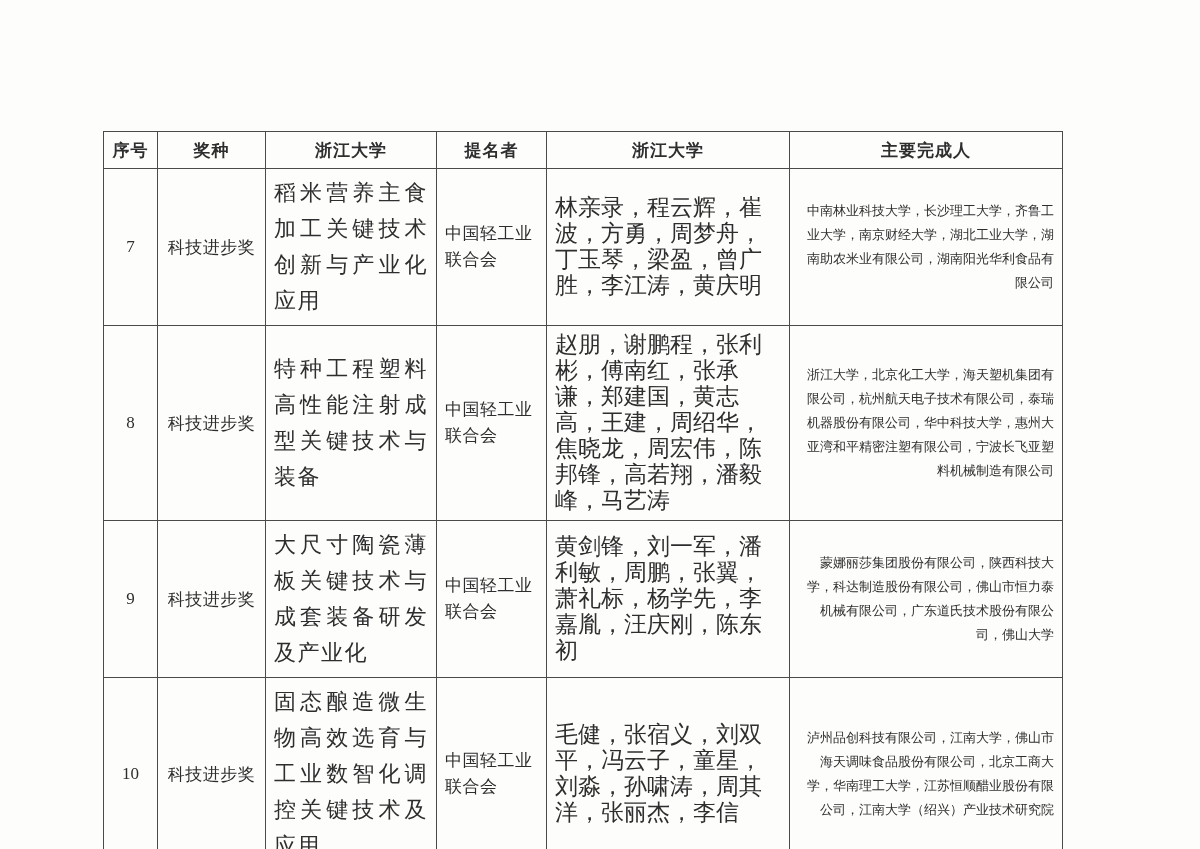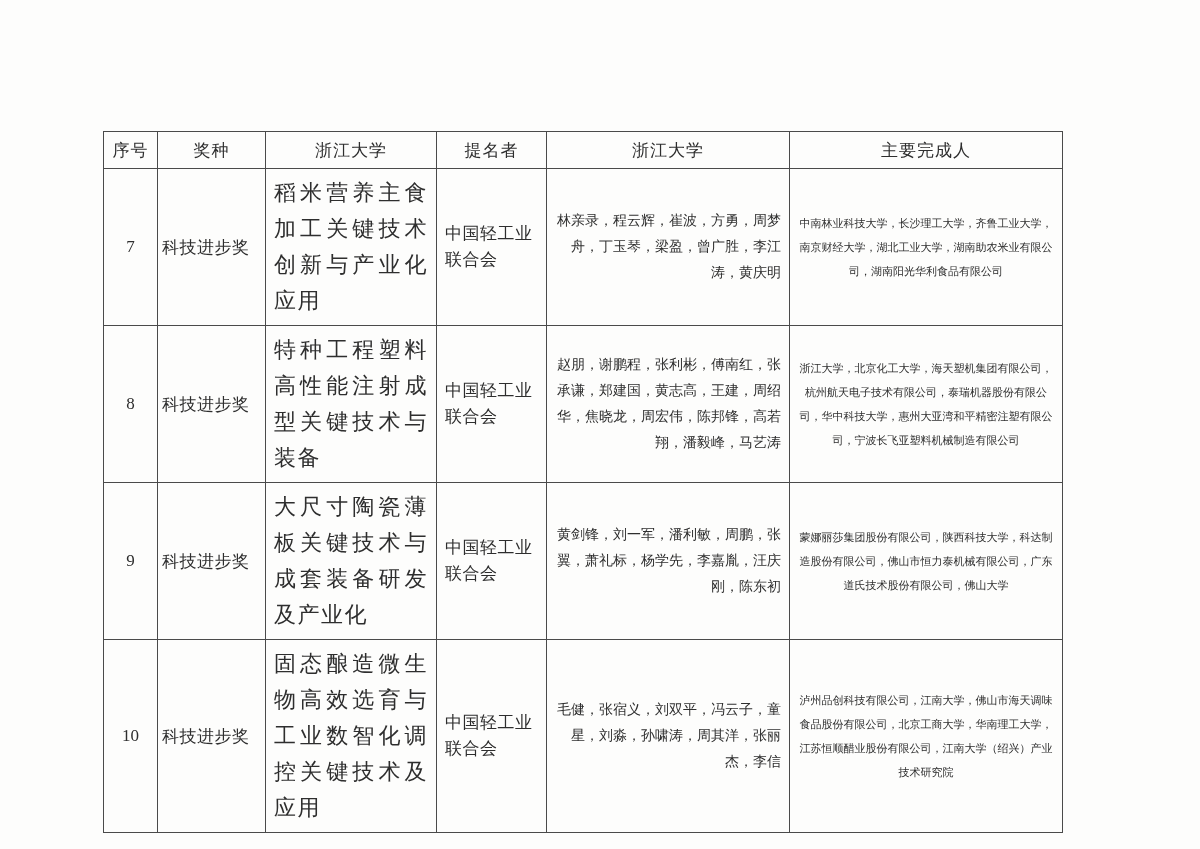--- a/index.html
+++ b/index.html
@@ -34,61 +34,61 @@
   .awards-table th,
   .awards-table td {
     border: 1px solid #4a4a4a;
     vertical-align: middle;
     padding: 6px 8px;
     box-sizing: border-box;
     word-break: break-all;
   }
   .awards-table th {
     font-size: 17px;
-    font-weight: 400;
+    font-weight: 700;
     text-align: center;
     height: 37px;
     padding: 4px 2px;
     letter-spacing: 1px;
   }
   tr.row-h1 { height: 107px; }
   tr.row-h2 { height: 146px; }
   tr.row-h3 { height: 107px; }
   tr.row-h4 { height: 117px; }
   td.c-index {
     text-align: center;
     font-size: 17px;
   }
   td.c-award {
-    text-align: left;
+    text-align: center;
     font-size: 17px;
     letter-spacing: 0.5px;
     padding: 16px 4px;
   }
   td.c-project {
     text-align: justify;
     font-size: 22px;
     letter-spacing: 1.5px;
     line-height: 36px;
   }
   td.c-nominator {
     text-align: left;
     font-size: 17px;
     letter-spacing: 0.5px;
     line-height: 26px;
     margin-left: 8px;
   }
   td.c-contributors {
-    text-align: right;
-    font-size: 14px;
+    text-align: left;
+    font-size: 23px;
     line-height: 26px;
   }
   td.c-organizations {
-    text-align: center;
-    font-size: 11px;
+    text-align: right;
+    font-size: 13px;
     line-height: 24px;
   }
 </style>
 </head>
 <body>
 
 <div class="page">
   <table class="awards-table">
     <colgroup>
       <col style="width:54px">

